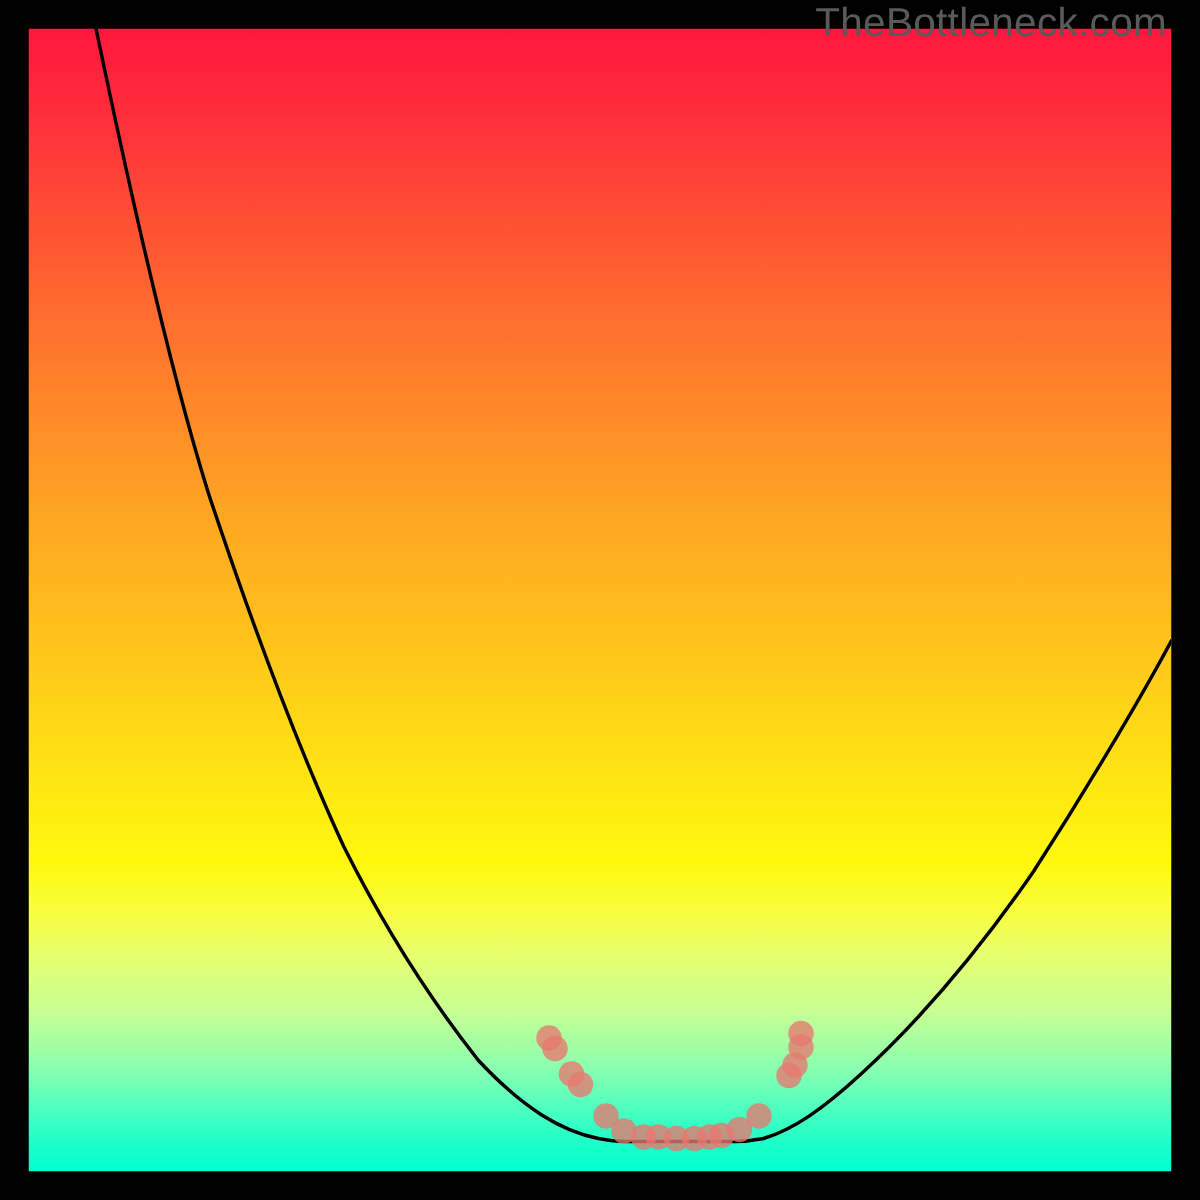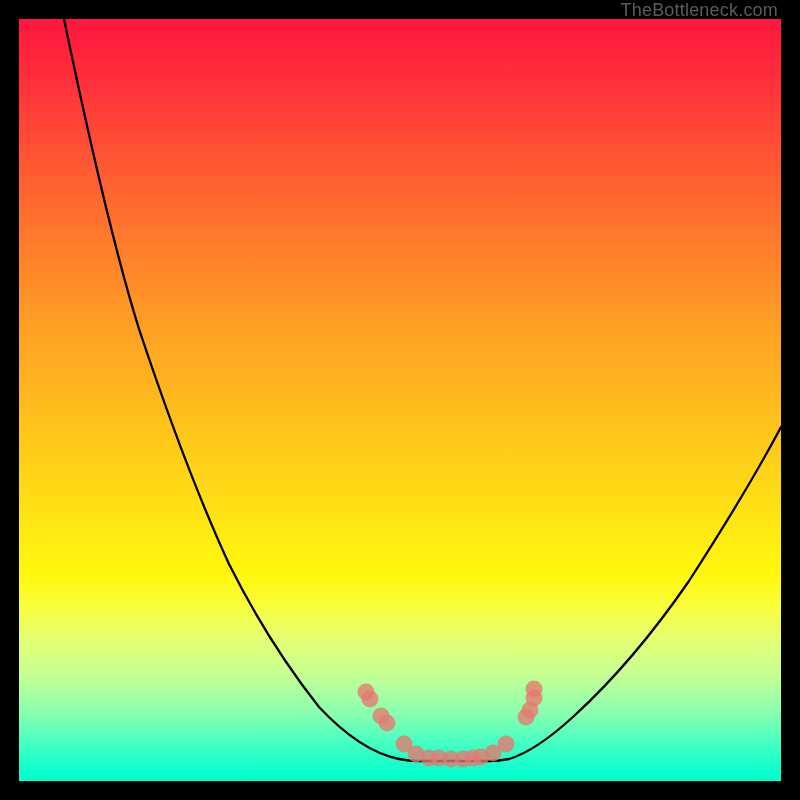--- a/index.html
+++ b/index.html
@@ -61,21 +61,21 @@
   }
   .marker {
     fill: #e8776f;
     fill-opacity: 0.78;
   }
   .watermark {
     position: absolute;
     top: 0px;
     right: 22px;
     color: #5a5a5a;
-    font-size: 18px;
+    font-size: 27px;
     letter-spacing: 0.2px;
     font-weight: 500;
     user-select: none;
   }
 </style>
 </head>
 <body>
 
 <div class="frame">
   <div class="plot-area">

